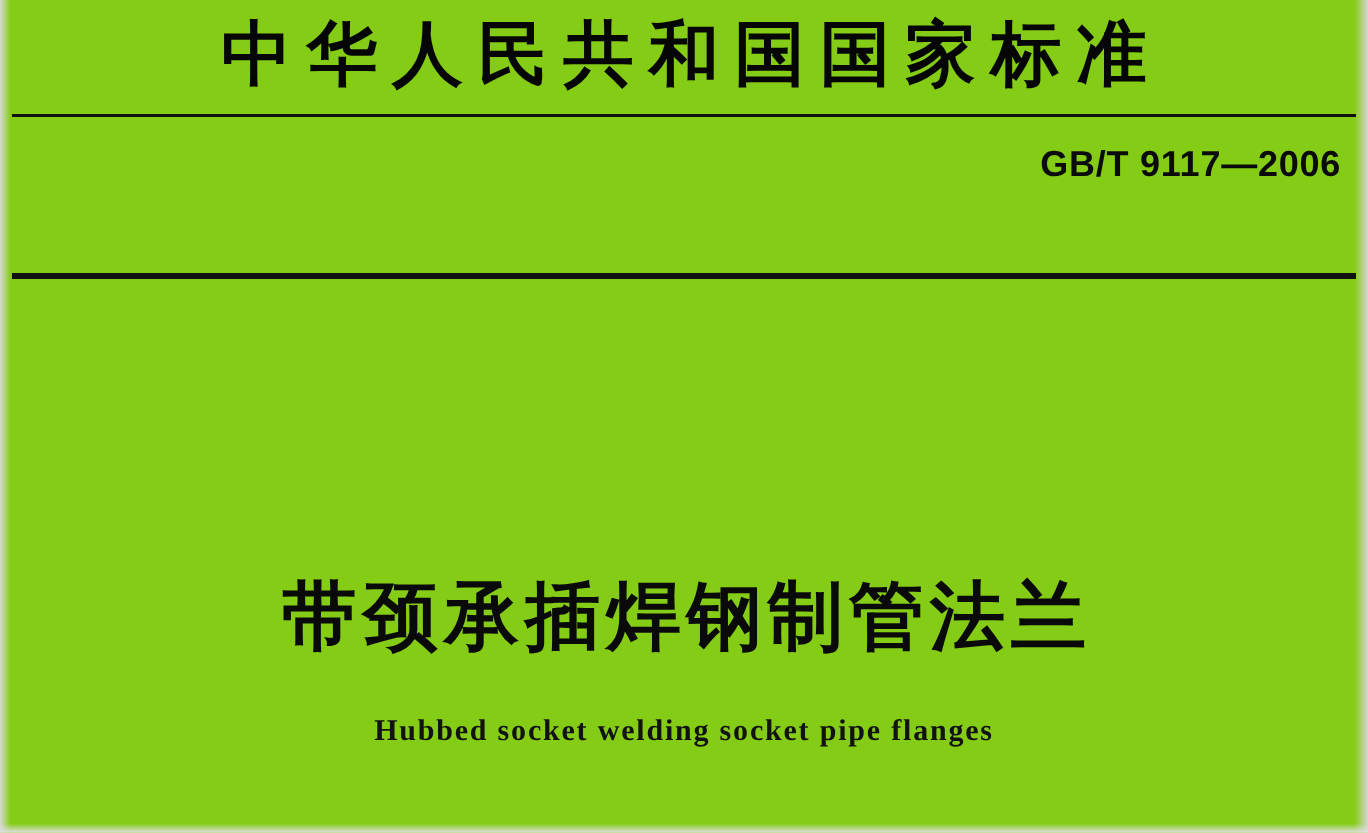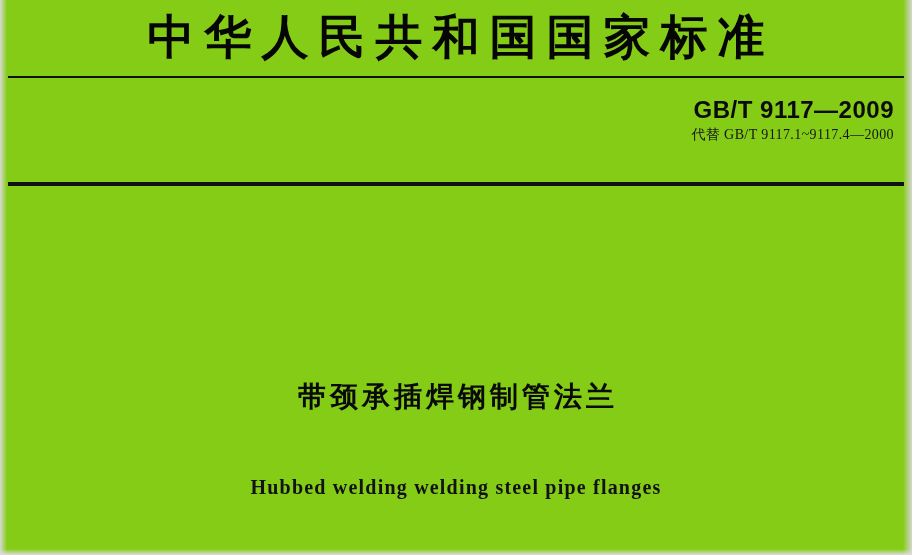--- a/index.html
+++ b/index.html
@@ -90,21 +90,21 @@
 
   
   .doc-title-cn {
     position: absolute;
     left: 0;
     top: 378px;
     width: 912px;
     text-align: center;
     font-family: "DejaVu Sans", sans-serif;
     font-weight: 700;
-    font-size: 28px;
+    font-size: 50px;
     letter-spacing: 4px;
     color: #0a0a0a;
     text-indent: 4px;
   }
 
   
   .doc-title-en {
     position: absolute;
     left: 0;
     top: 476px;
@@ -149,23 +149,22 @@
   <div class="edge-right"></div>
   <div class="edge-bottom"></div>
 
   <div class="banner">
     <div class="banner-title">中华人民共和国国家标准</div>
   </div>
 
   <div class="banner-rule-top"></div>
 
   <div class="std-block">
-    <div class="std-number">GB/T 9117—2009</div>
-    <div class="std-replaces">代替 GB/T 9117.1~9117.4—2000</div>
+    <div class="std-number">GB/T 9117—2006</div>
   </div>
 
   <div class="rule-heavy"></div>
 
   <div class="doc-title-cn">带颈承插焊钢制管法兰</div>
 
-  <div class="doc-title-en">Hubbed welding welding steel pipe flanges</div>
+  <div class="doc-title-en">Hubbed socket welding socket pipe flanges</div>
 
 </div>
 
 </body></html>

